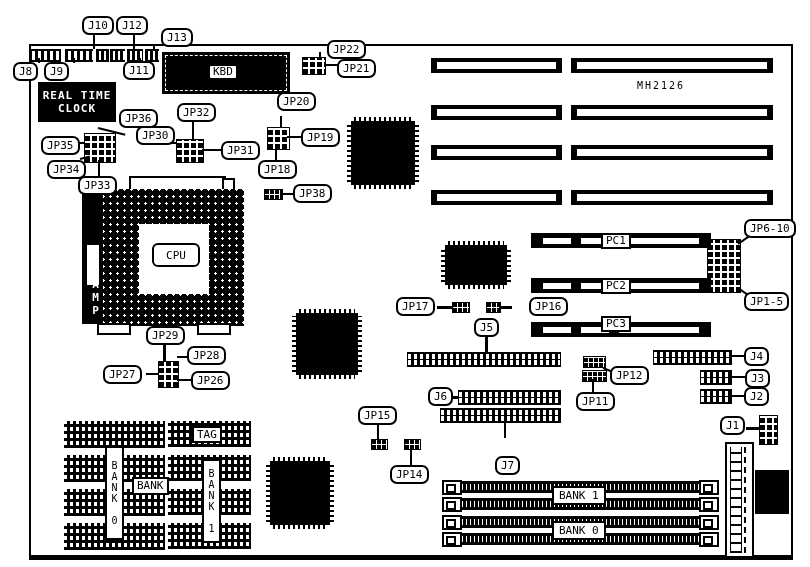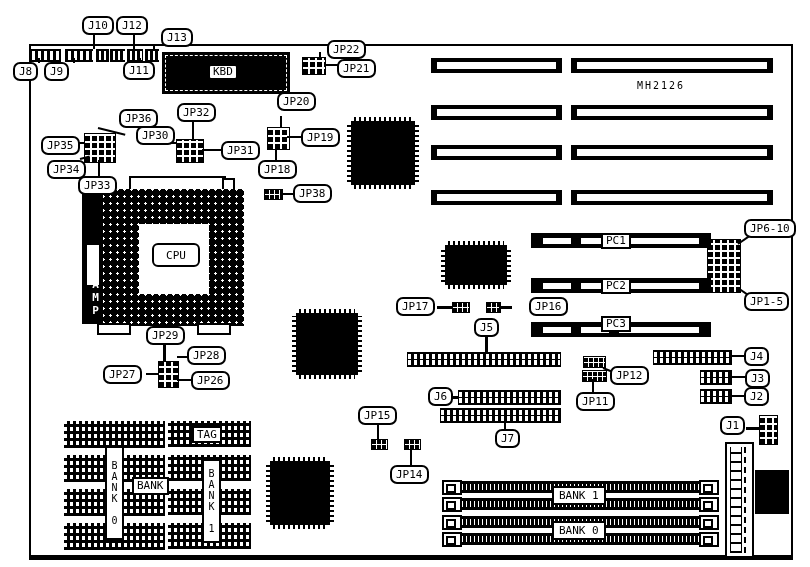--- a/index.html
+++ b/index.html
@@ -96,20 +96,24 @@
   <div class="tcon" style="left:29px;top:49px;width:32px;height:9px"></div>
   <div class="tcon" style="left:65px;top:49px;width:28px;height:9px"></div>
   <div class="tcon2" style="left:96px;top:49px;width:13px;height:9px"></div>
   <div class="tcon2" style="left:110px;top:49px;width:15px;height:9px"></div>
   <div class="tcon2" style="left:127px;top:49px;width:16px;height:9px"></div>
   <div class="tcon2" style="left:145px;top:49px;width:14px;height:9px"></div>
 
   <div class="kbd" style="left:162px;top:52px;width:128px;height:42px"></div>
   <div class="kbdlabel" style="left:208px;top:64px">KBD</div>
 
+  <div class="rtc" style="left:38px;top:82px;width:78px;height:40px">
+    <span>REAL TIME</span>
+    <span>CLOCK</span>
+  </div>
 
   <div class="jgrid" style="left:84px;top:133px;width:30px;height:28px"></div>
   <div class="jgrid" style="left:176px;top:139px;width:26px;height:22px"></div>
   <div class="jgrid" style="left:267px;top:127px;width:21px;height:21px"></div>
   <div class="jgrid" style="left:302px;top:57px;width:22px;height:16px"></div>
   <div class="jsmall" style="left:264px;top:189px;width:17px;height:9px"></div>
   <div class="jgrid" style="left:158px;top:361px;width:19px;height:25px"></div>
   <div class="jgrid" style="left:707px;top:239px;width:32px;height:52px"></div>
   <div class="jsmall" style="left:452px;top:302px;width:16px;height:9px"></div>
   <div class="jsmall" style="left:486px;top:302px;width:13px;height:9px"></div>
@@ -291,21 +295,21 @@
   <div class="co" style="left:187px;top:346px">JP28</div>
   <div class="co" style="left:103px;top:365px">JP27</div>
   <div class="co" style="left:191px;top:371px">JP26</div>
   <div class="co" style="left:396px;top:297px">JP17</div>
   <div class="co" style="left:529px;top:297px">JP16</div>
   <div class="co" style="left:474px;top:318px">J5</div>
   <div class="co" style="left:744px;top:219px">JP6-10</div>
   <div class="co" style="left:744px;top:292px">JP1-5</div>
   <div class="co" style="left:428px;top:387px">J6</div>
   <div class="co" style="left:358px;top:406px">JP15</div>
-  <div class="co" style="left:495px;top:429px">J7</div>
+  <div class="co" style="left:495px;top:456px">J7</div>
   <div class="co" style="left:390px;top:465px">JP14</div>
   <div class="co" style="left:610px;top:366px">JP12</div>
   <div class="co" style="left:576px;top:392px">JP11</div>
   <div class="co" style="left:744px;top:347px">J4</div>
   <div class="co" style="left:745px;top:369px">J3</div>
   <div class="co" style="left:744px;top:387px">J2</div>
   <div class="co" style="left:720px;top:416px">J1</div>
 
 </div>
 

